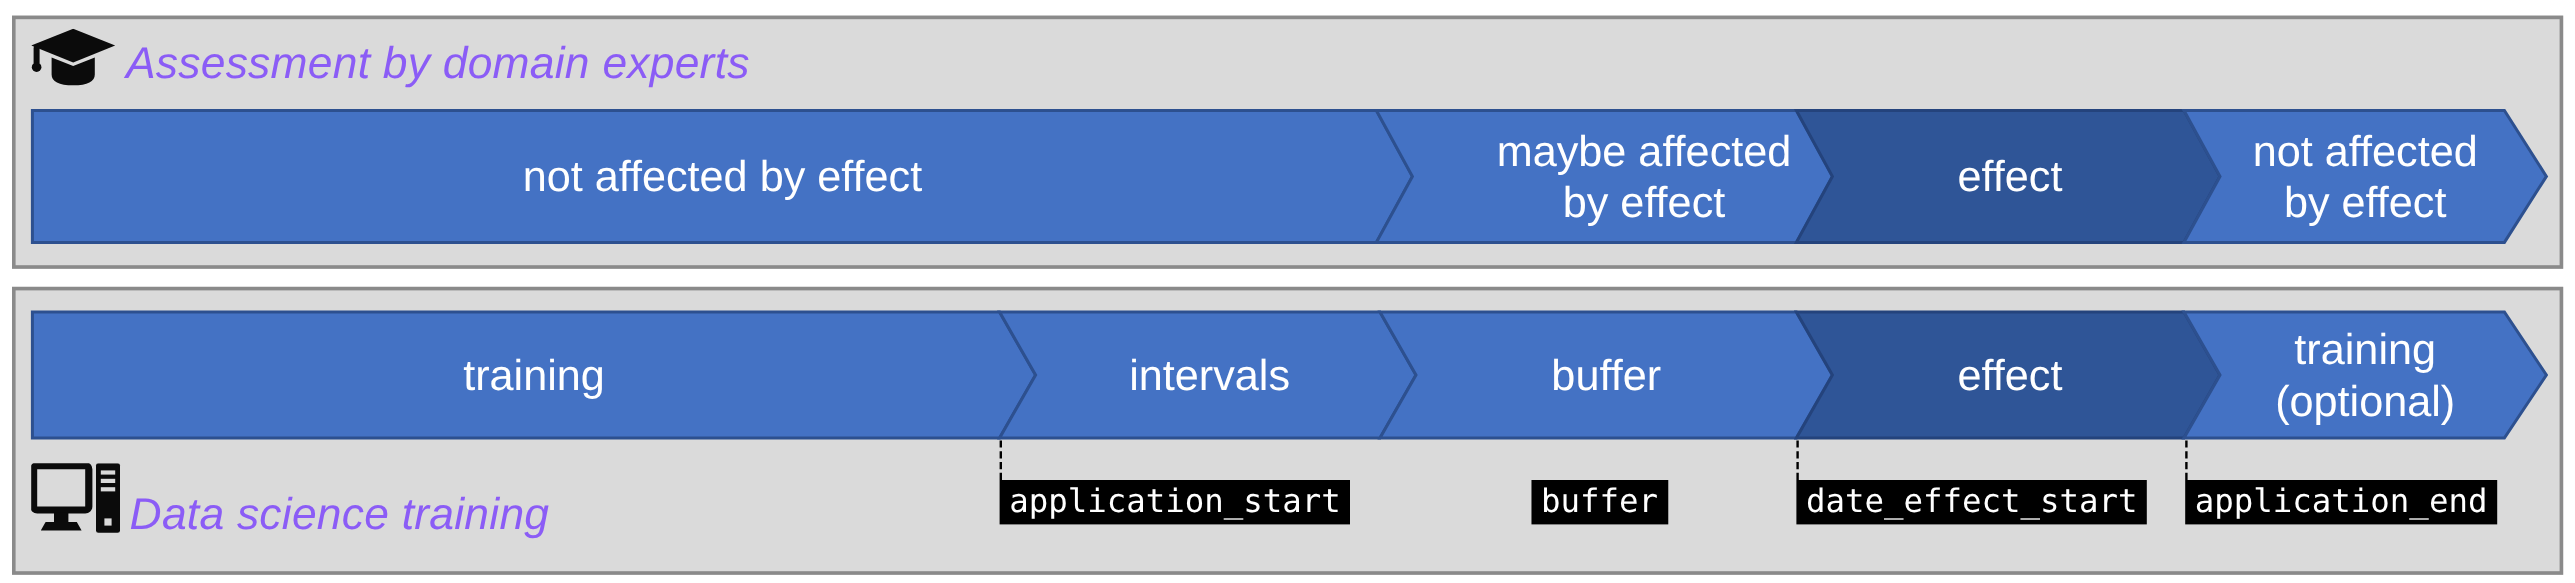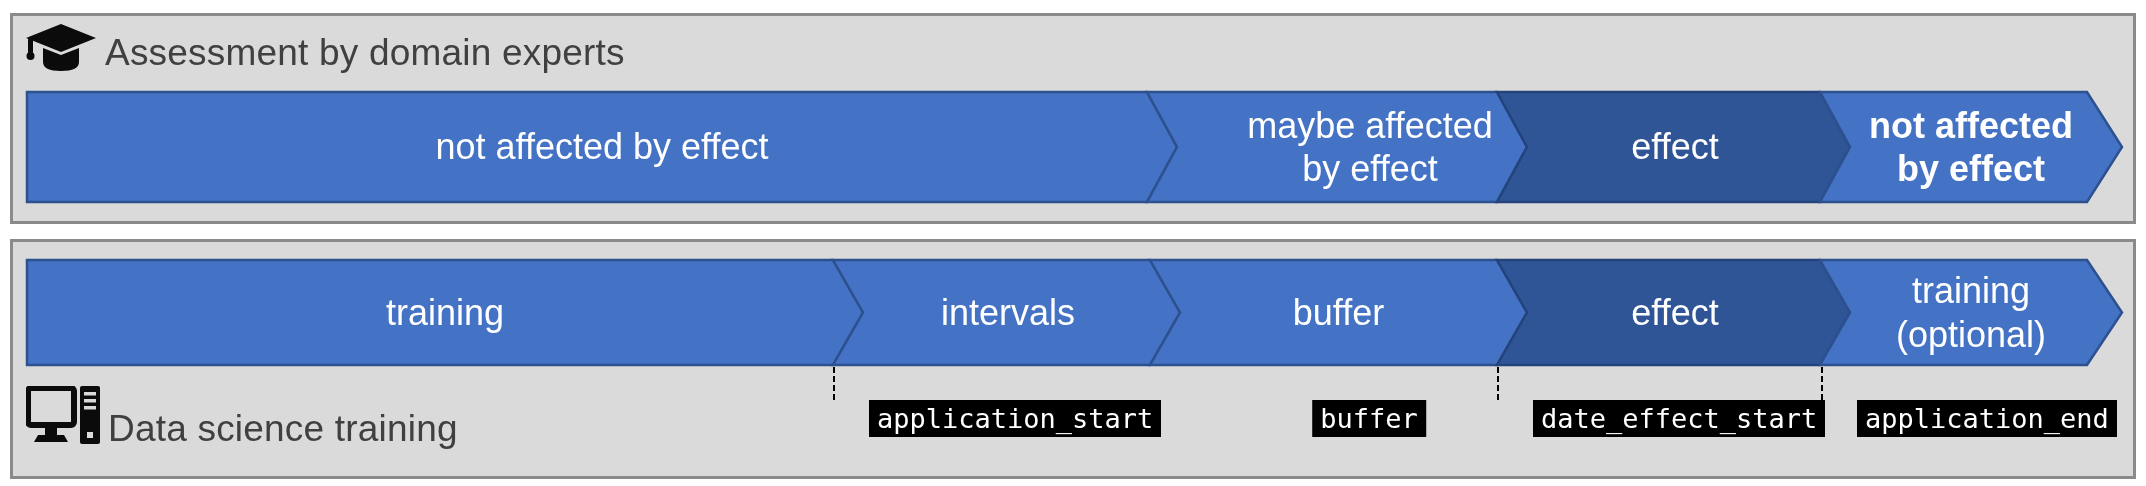--- a/index.html
+++ b/index.html
@@ -9,21 +9,21 @@
     background:#ffffff; overflow:hidden;
   }
   .panel{
     position:absolute; left:10px; width:2126px;
     background:#dadada; border:3px solid #8a8a8a; box-sizing:border-box;
   }
   #panel-experts{ top:13px; height:211px; }
   #panel-datasci{ top:239px; height:240px; }
 
   .panel-title{
-    position:absolute; font-size:37px; color:#404040;
+    position:absolute; font-style:italic; font-size:37px; color:#8b5cf6;
     white-space:nowrap; letter-spacing:0.2px;
   }
   #experts-title{ left:105px; top:32px; }
   #datasci-title{ left:108px; top:408px; }
 
   .bar-svg{ position:absolute; left:27px; overflow:visible; }
   #bar-experts{ top:92px; }
   #bar-datasci{ top:260px; }
   .seg-light{ stroke:#2d508f; stroke-width:2.5; }
   .seg-dark{ stroke:#24437c; stroke-width:2.5; }
@@ -36,21 +36,21 @@
   .row1{ top:92px; height:110px; }
   .row2{ top:260px; height:105px; }
 
   .dash-line{
     position:absolute; top:367px; height:33px; width:0;
     border-left:2.5px dashed #000000;
   }
   .marker-label{
     position:absolute; top:400px;
     font-family:"DejaVu Sans Mono", monospace; font-size:27px; line-height:37px;
-    color:#ffffff; background:#000000; padding:0 8px; white-space:nowrap;margin-left:36px;
+    color:#ffffff; background:#000000; padding:0 8px; white-space:nowrap;
   }
   .icon{ position:absolute; }
   #grad-cap-icon{ left:26px; top:24px; }
   #computer-icon{ left:26px; top:386px; }
 </style>
 </head>
 <body>
 
 <div id="stage">
 
@@ -69,21 +69,21 @@
     <polygon class="seg-light" points="0,0 1120,0 1150,55 1120,110 0,110" fill="#4472c4"></polygon>
     <polygon class="seg-light" points="1120,0 1470,0 1500,55 1470,110 1120,110 1150,55" fill="#4472c4"></polygon>
     <polygon class="seg-dark" points="1470,0 1793,0 1823,55 1793,110 1470,110 1500,55" fill="#2f5597"></polygon>
     <polygon class="seg-light" points="1793,0 2060,0 2095,55 2060,110 1793,110 1823,55" fill="#4472c4"></polygon>
   </svg>
 
   <div class="seg-label row1" style="left:27px;   width:1150px;">not affected by effect</div>
   <div class="seg-label row1" style="left:1180px; width:380px;">maybe affected
 by effect</div>
   <div class="seg-label row1" style="left:1497px; width:356px;">effect</div>
-  <div class="seg-label row1" style="left:1820px; width:302px;font-weight:bold;">not affected
+  <div class="seg-label row1" style="left:1820px; width:302px;">not affected
 by effect</div>
 
   <div class="panel" id="panel-datasci"></div>
 
   <svg class="bar-svg" id="bar-datasci" width="2100" height="105" viewBox="0 0 2100 105">
     <polygon class="seg-light" points="0,0 806,0 836,52.5 806,105 0,105" fill="#4472c4"></polygon>
     <polygon class="seg-light" points="806,0 1123,0 1153,52.5 1123,105 806,105 836,52.5" fill="#4472c4"></polygon>
     <polygon class="seg-light" points="1123,0 1470,0 1500,52.5 1470,105 1123,105 1153,52.5" fill="#4472c4"></polygon>
     <polygon class="seg-dark" points="1470,0 1793,0 1823,52.5 1793,105 1470,105 1500,52.5" fill="#2f5597"></polygon>
     <polygon class="seg-light" points="1793,0 2060,0 2095,52.5 2060,105 1793,105 1823,52.5" fill="#4472c4"></polygon>

